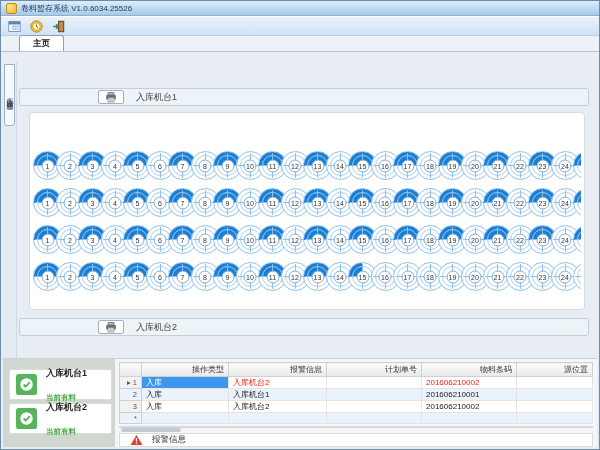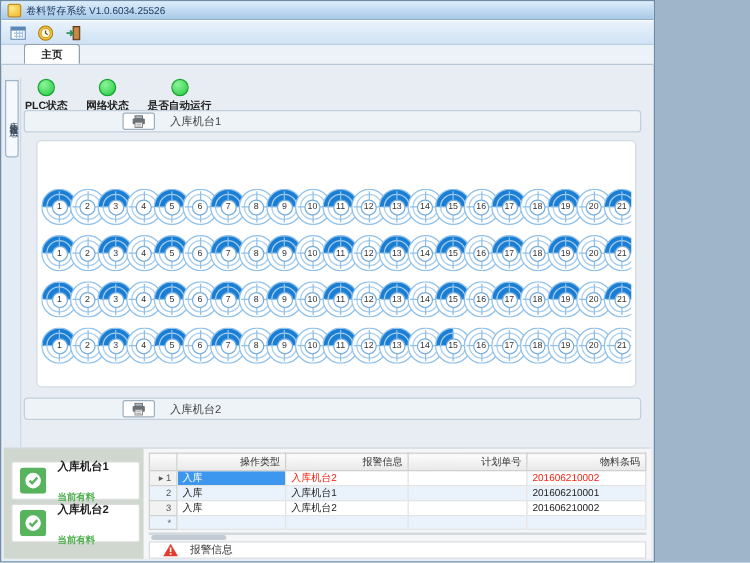--- a/index.html
+++ b/index.html
@@ -1,17 +1,17 @@
 <!DOCTYPE html>
 <html><head>
 <meta charset="utf-8">
 <style>
   html,body{margin:0;padding:0;}
   body{font-family:"Liberation Sans","DejaVu Sans",sans-serif;background:#9fb6ca;}
-  .window{position:relative;width:524px;height:450px;box-sizing:border-box;border:1px solid #6d8ca8;
+  .window{position:relative;width:600px;height:450px;box-sizing:border-box;border:1px solid #6d8ca8;
     background:#e8edf3;font-size:9px;color:#222;overflow:hidden;}
   
   .titlebar{height:14px;background:linear-gradient(#dcedfb,#a9c9e8);display:flex;align-items:center;
     padding:0 5px;gap:4px;border-bottom:1px solid #8fb0cf;}
   .app-icon{width:9px;height:9px;border-radius:2px;border:1px solid #c58e1a;
     background:radial-gradient(circle at 30% 30%,#ffe98a,#f0b429);flex:0 0 auto;}
   .title-text{font-size:8px;color:#15365a;}
   
   .menubar{height:13px;background:#eaf2fb;display:flex;align-items:center;padding-left:8px;gap:16px;
     font-size:8.5px;color:#333;}
@@ -130,34 +130,20 @@
       <span>主页</span>
     </div>
   </div>
 
   <div class="content">
 
     <div class="side-strip">
       <div class="side-tab">库位监控信息</div>
     </div>
 
-    <div class="status-row">
-      <div class="indicator">
-        <span class="lamp"></span>
-        <span class="ind-label">PLC状态</span>
-      </div>
-      <div class="indicator">
-        <span class="lamp"></span>
-        <span class="ind-label">网络状态</span>
-      </div>
-      <div class="indicator">
-        <span class="lamp"></span>
-        <span class="ind-label">是否自动运行</span>
-      </div>
-    </div>
 
     <div class="panel-header p1">
       <button class="print-btn">
         <svg viewBox="0 0 16 14">
           <rect x="4" y="0.5" width="8" height="3" fill="#b0b6bc" stroke="#6b7075"></rect>
           <rect x="1.5" y="3.5" width="13" height="6" rx="1" fill="#6b7075"></rect>
           <rect x="4" y="7.5" width="8" height="5.5" fill="#efefef" stroke="#888"></rect>
           <path d="M5.5 9.5 h5 M5.5 11.5 h5" stroke="#999" stroke-width="0.8"></path>
         </svg>
       </button>

